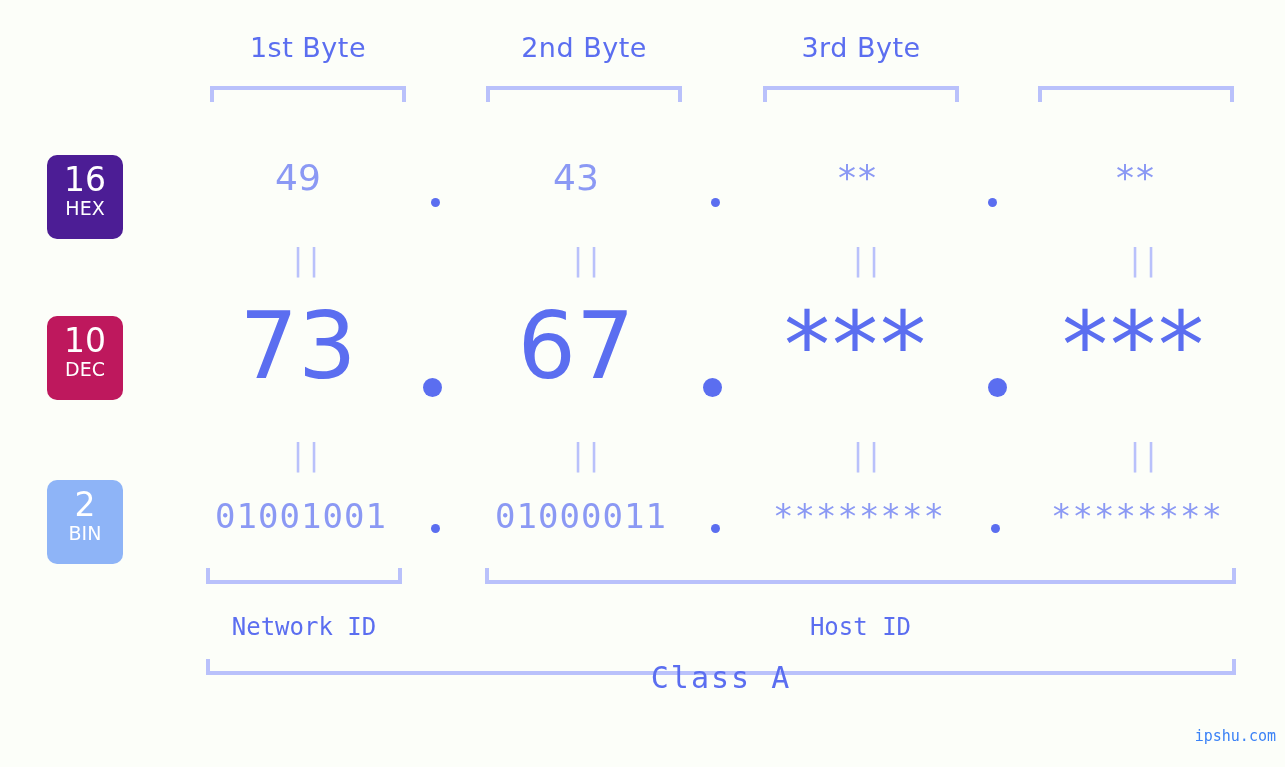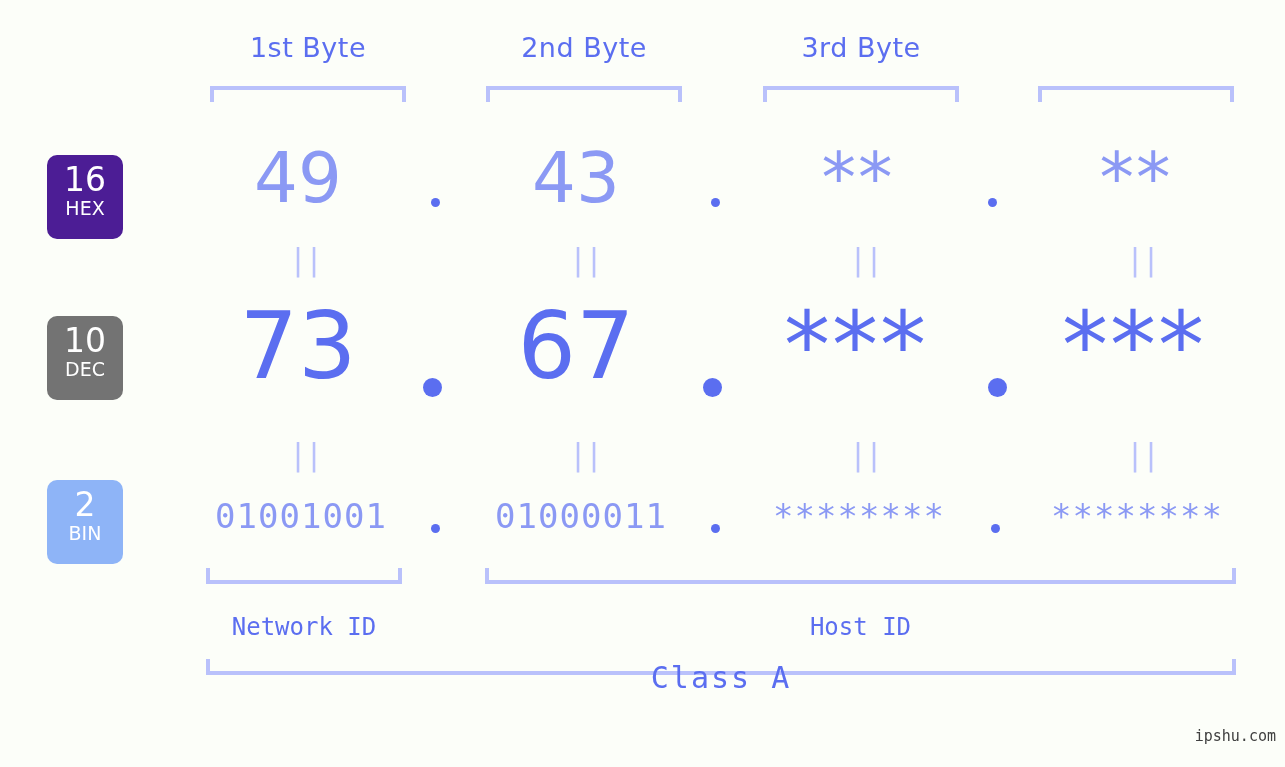--- a/index.html
+++ b/index.html
@@ -68,33 +68,33 @@
     line-height: 34px;
     font-weight: 400;
   }
   .badge .nm {
     display: block;
     font-size: 19px;
     line-height: 22px;
     font-weight: 400;
   }
   #badge-hex { top: 155px; height: 84px; background: #4c1d95; }
-  #badge-dec { top: 316px; height: 84px; background: #737373; }
+  #badge-dec { top: 316px; height: 84px; background: #be185d; }
   #badge-bin { top: 480px; height: 84px; background: #8eb4f7; }
 
   
   .cell {
     position: absolute;
     text-align: center;
     white-space: nowrap;
     color: #8b99f4;
   }
   .row-hex .cell {
     top: 148px;
-    font-size: 69px;
+    font-size: 36px;
     line-height: 60px;
     color: #8b99f4;
   }
   .row-dec .cell {
     top: 297px;
     font-size: 92px;
     line-height: 100px;
     color: #5b6ef0;
     font-weight: 400;
   }
@@ -154,21 +154,21 @@
     letter-spacing: 2px;
     white-space: nowrap;
   }
 
   
   #watermark {
     position: absolute;
     right: 9px;
     bottom: 22px;
     font-size: 15px;
-    color: #404040;
+    color: #3b82f6;
     font-family: "DejaVu Sans Mono", monospace;
     white-space: nowrap;
   }
 </style>
 </head>
 <body>
 
 <div class="stage">
 
   <div class="byte-label" style="left:210px;width:196px;">1st Byte</div>

